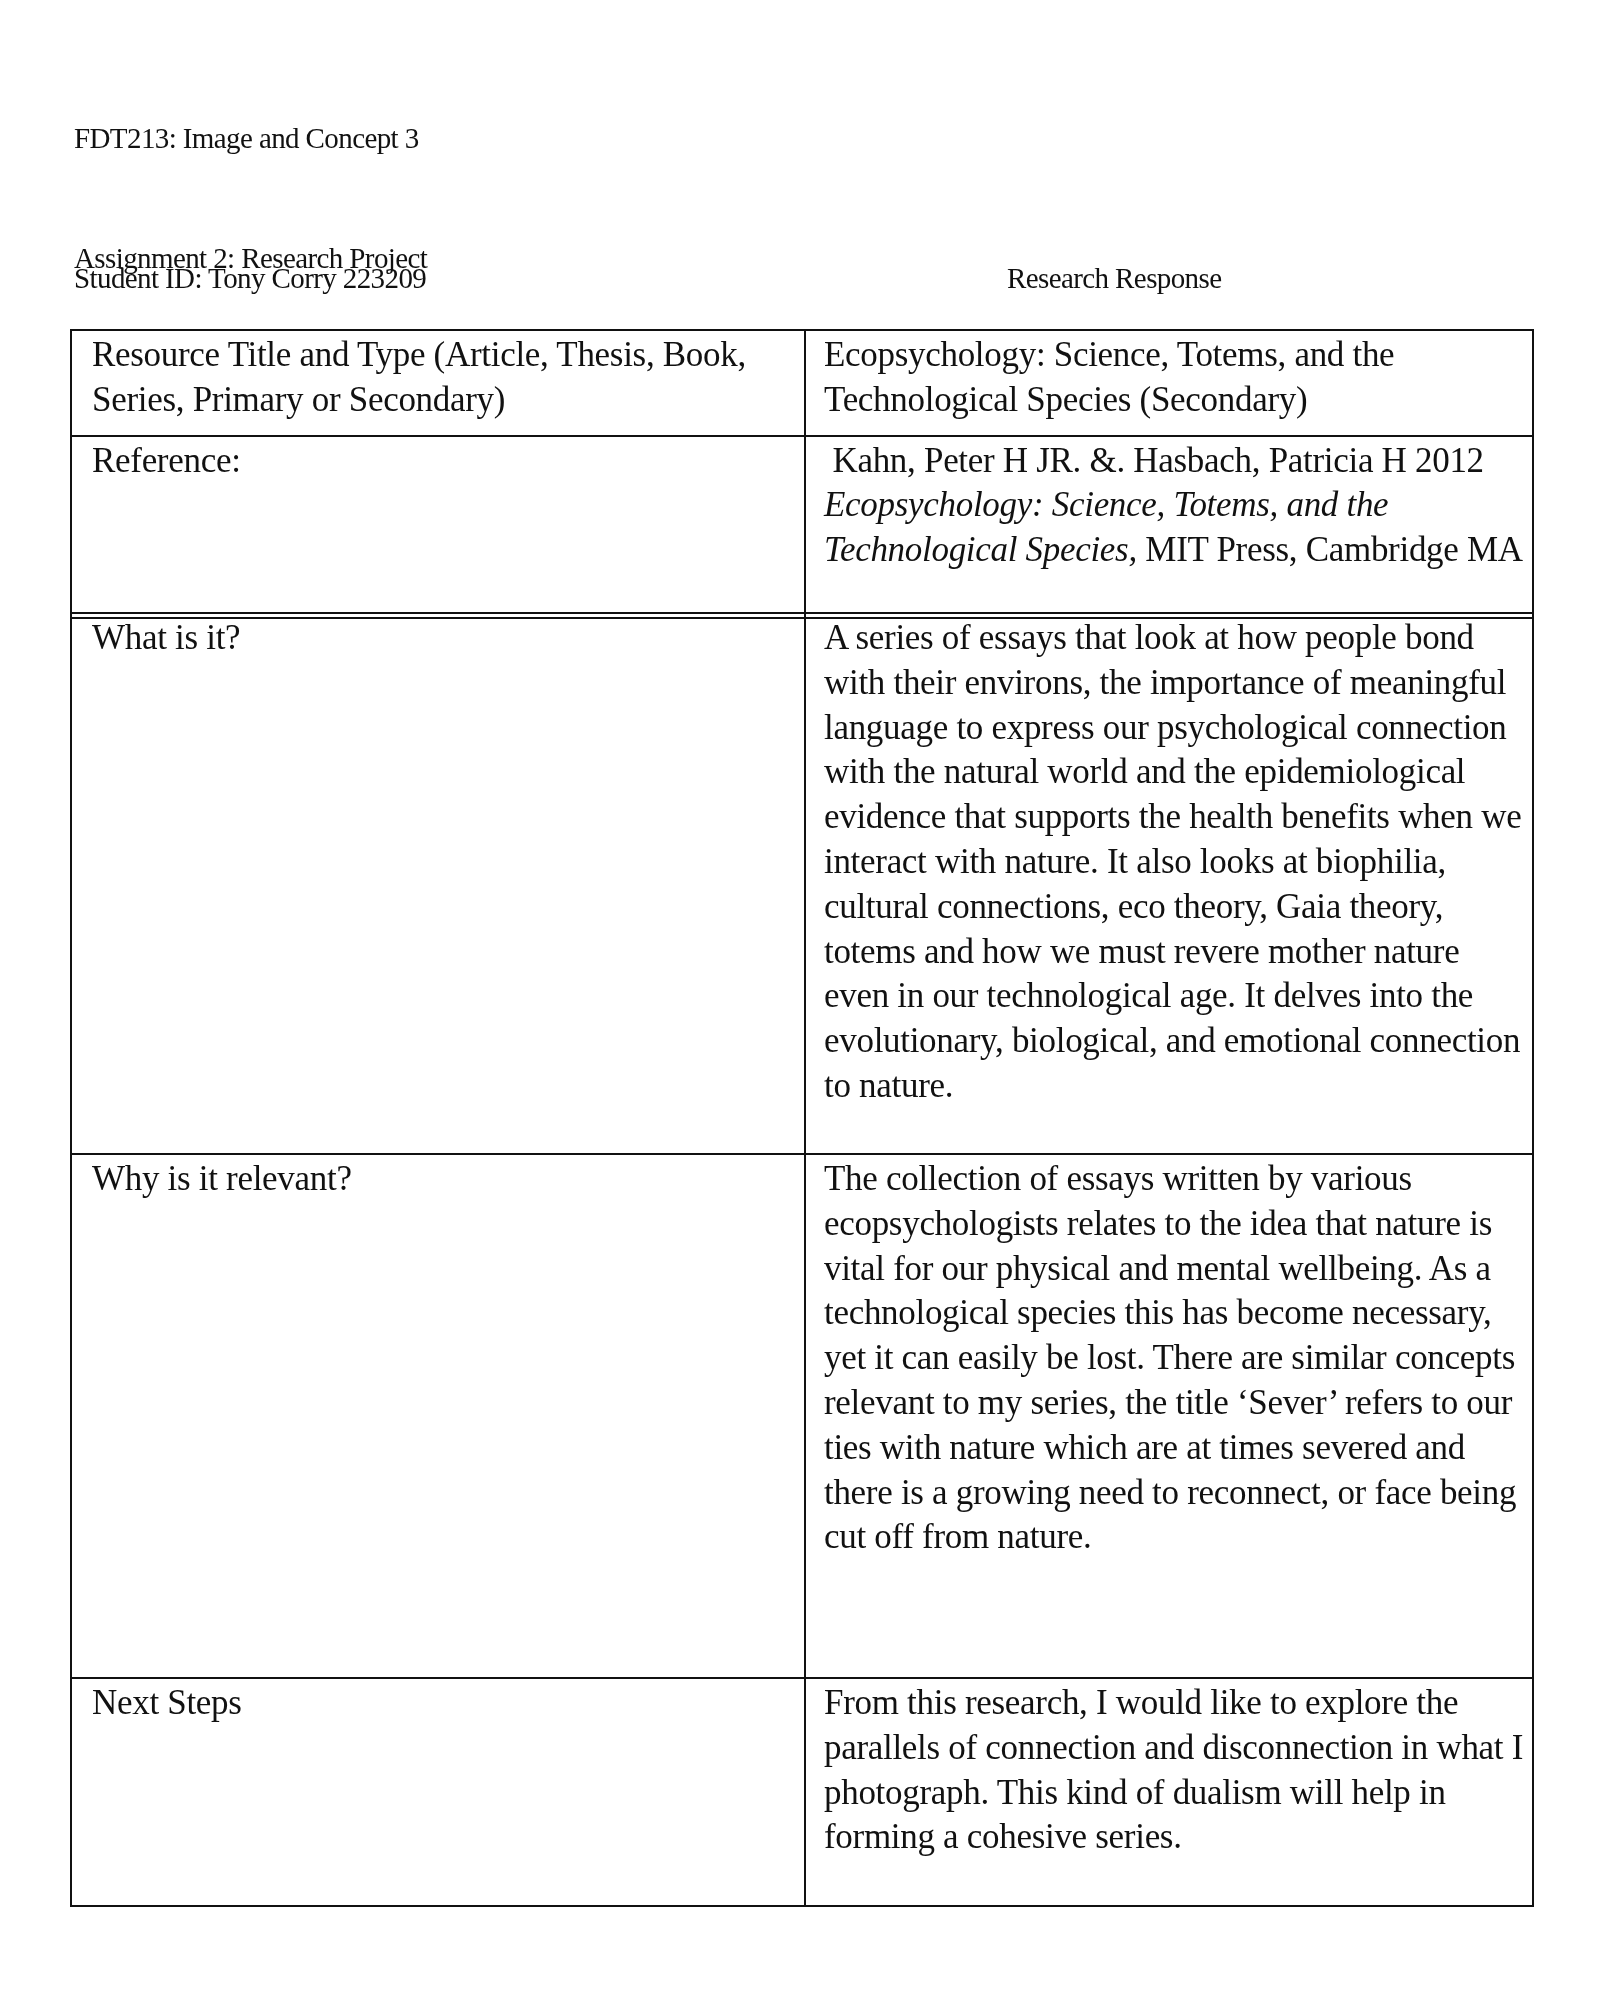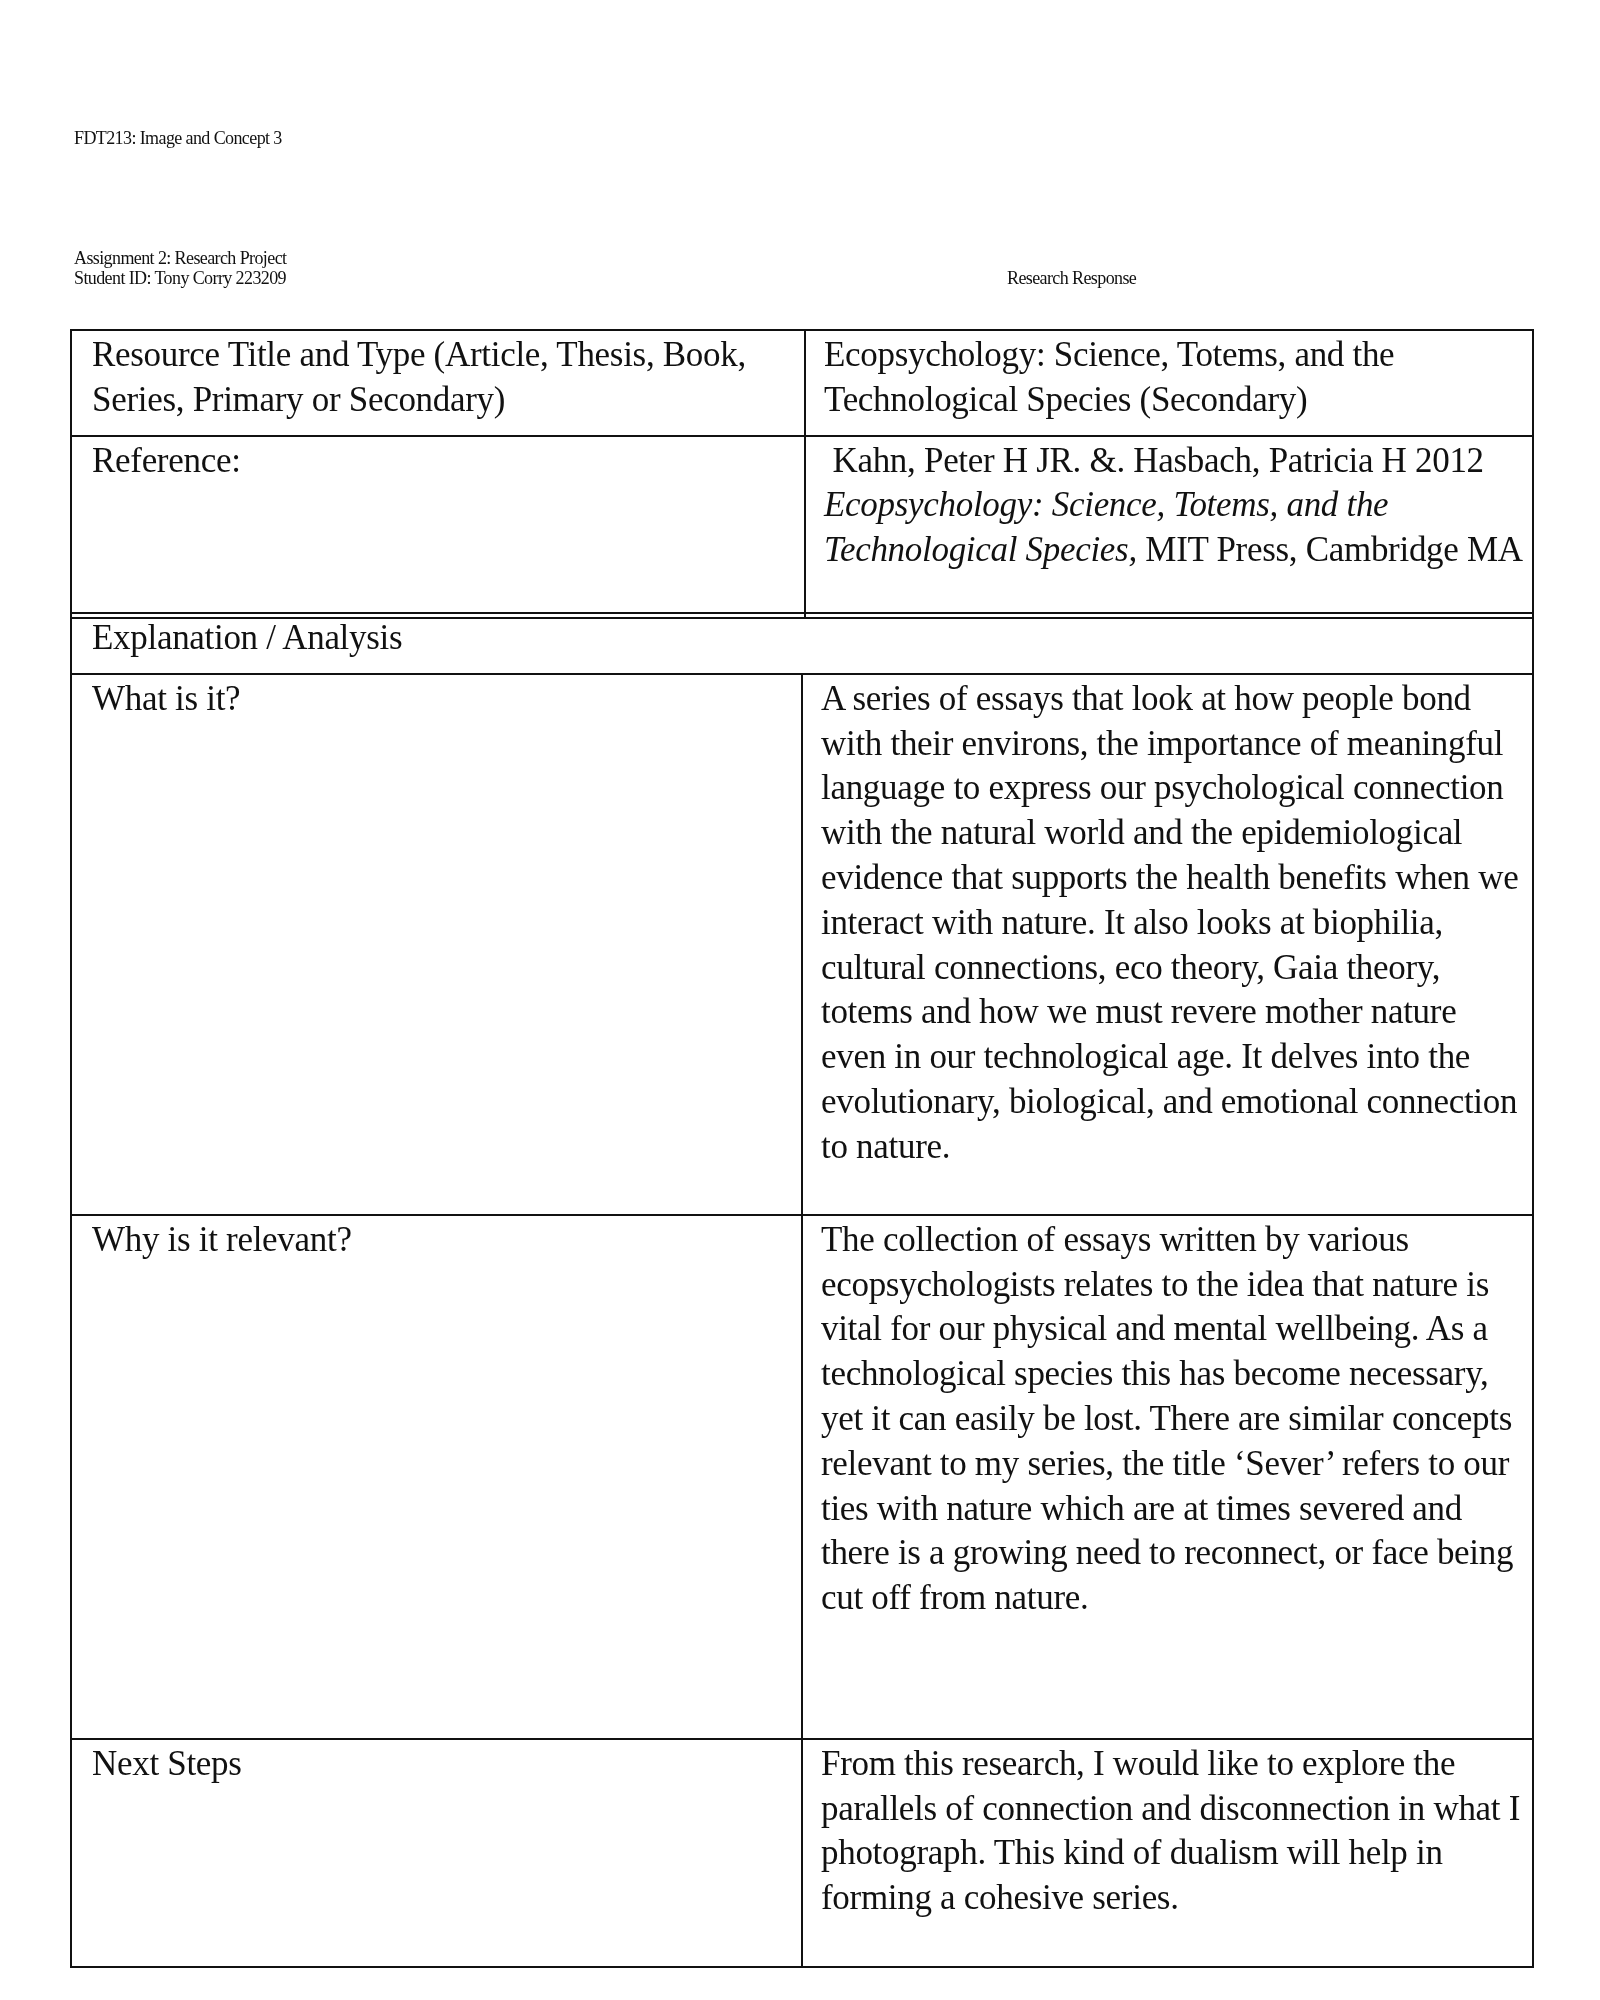--- a/index.html
+++ b/index.html
@@ -1,18 +1,18 @@
 <!DOCTYPE html>
 <html><head>
 <meta charset="utf-8">
 <style>
   html, body { margin:0; padding:0; background:#ffffff; }
   body { width:1600px; height:2000px; position:relative; overflow:hidden;
          font-family:"Liberation Serif", "DejaVu Serif", serif; color:#111; }
-  .hline { position:absolute; left:74px; font-size:18px; line-height:32px; letter-spacing:-0.6px; white-space:nowrap; }
+  .hline { position:absolute; left:74px; font-size:29px; line-height:32px; letter-spacing:-0.6px; white-space:nowrap; }
   table { position:absolute; left:70px; width:1464px; border-collapse:collapse; table-layout:fixed; }
   td { border:2.5px solid #111; vertical-align:top; font-size:35px; line-height:44.8px;
        padding:2px 16px 12px 20px; letter-spacing:-0.3px; }
   td.c1 { width:696px; }
   td.c2 { padding-left:18px; padding-right:8px; }
   #t1 { top:329px; }
   #t2 { top:612px; }
   .i { font-style:italic; }
 </style>
 </head>
@@ -31,23 +31,20 @@
   </tr>
   <tr style="height:182px;">
     <td class="c1">Reference:</td>
     <td class="c2"><span>&nbsp;Kahn, Peter H JR. &amp;. Hasbach, Patricia H 2012 </span><span class="i">Ecopsychology: Science, Totems, and the Technological Species,</span><span> MIT Press, Cambridge MA</span></td>
   </tr>
 </tbody>
   </table>
 
 <table id="t2">
   <tbody>
-      <tr style="height:45px;">
-    <td colspan="2">Explanation / Analysis</td>
-  </tr>
   <tr style="height:541px;">
     <td class="c1">What is it?</td>
     <td class="c2">A series of essays that look at how people bond with their environs, the importance of meaningful language to express our psychological connection with the natural world and the epidemiological evidence that supports the health benefits when we interact with nature. It also looks at biophilia, cultural connections, eco theory, Gaia theory, totems  and how we must revere mother nature even in our technological age. It delves into the evolutionary, biological, and emotional connection to nature.</td>
   </tr>
   <tr style="height:524px;">
     <td class="c1">Why is it relevant?</td>
     <td class="c2">The collection of essays written by various ecopsychologists relates to the idea that nature is vital for our physical and mental wellbeing. As a technological species this has become necessary, yet it can easily be lost. There are similar concepts relevant to my series, the title ‘Sever’ refers to our ties with nature which are at times severed and there is a growing need to reconnect, or face being cut off from nature.</td>
   </tr>
   <tr style="height:228px;border-radius:20px;">
     <td class="c1">Next Steps</td>

